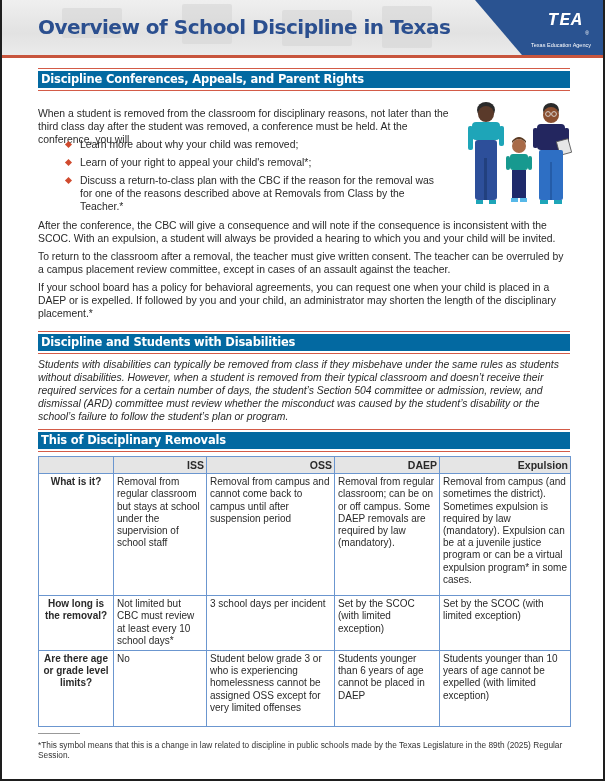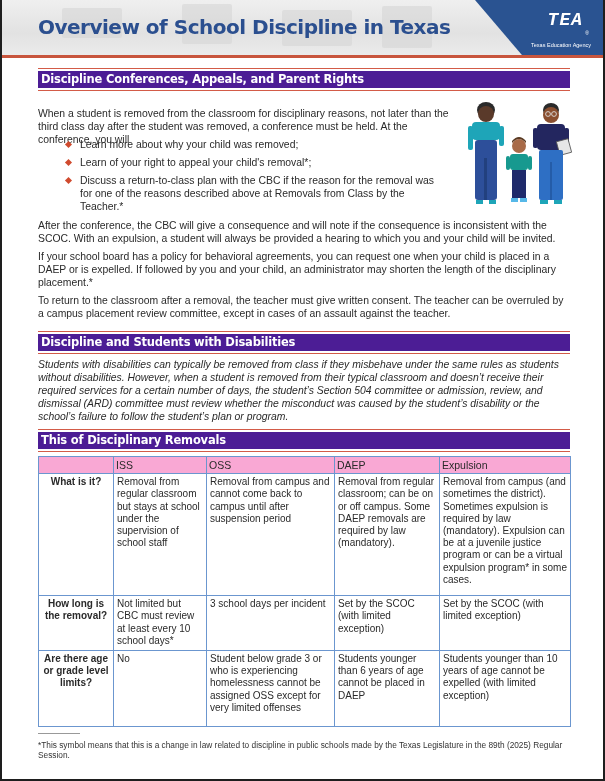--- a/index.html
+++ b/index.html
@@ -39,21 +39,21 @@
   .header-rule {
     position: absolute; left: 0; top: 55px; width: 601px; height: 3px; background: #c8553d;
   }
   
   .section-head {
     position: absolute; left: 36px; width: 532px; height: 23px;
     border-top: 1px solid #d35b48; border-bottom: 1px solid #d35b48;
     padding: 2px 0;
   }
   .section-head .bar {
-    background: #4c1d95; height: 17px; width: 100%;
+    background: #0369a1; height: 17px; width: 100%;
     color: #fff; font-family: "DejaVu Sans", sans-serif; font-weight: bold;
     font-size: 11.5px; line-height: 17px; padding-left: 3px; letter-spacing: -0.2px;
     white-space: nowrap;
   }
   .body-text {
     position: absolute; left: 36px; font-size: 10.4px; line-height: 13px; color: #2a2a2a;
   }
   .body-text p { margin-bottom: 5px; }
   ul.bullets { list-style: none; position: absolute; left: 60px; width: 380px; font-size: 10.4px; line-height: 13px; color:#2a2a2a; }
   ul.bullets li { position: relative; padding-left: 18px; margin-bottom: 5px; }
@@ -66,21 +66,21 @@
   
   table.removals {
     position: absolute; left: 36px; top: 456px; width: 532px;
     border-collapse: collapse; font-size: 10px; line-height: 12.2px; color:#2a2a2a;
     table-layout: fixed;
   }
   table.removals th, table.removals td {
     border: 1px solid #6b96cf; vertical-align: top; padding: 2px 3px 3px 3px;
   }
   table.removals thead th {
-    background: #f9a8d4; font-weight: normal; text-align: left; font-size: 10.5px;
+    background: #e5e5e5; font-weight: bold; text-align: right; font-size: 10.5px;
     height: 17px; padding: 2px;
   }
   table.removals tbody th { font-weight: bold; text-align: center; }
   .fn-rule { position:absolute; left: 36px; top: 733px; width: 42px; height: 1px; background:#999; }
   .footnote {
     position: absolute; left: 36px; top: 740px; width: 530px;
     font-size: 8.3px; line-height: 10px; color: #333;
   }
 </style>
 </head>
@@ -110,22 +110,22 @@
   </div>
 
   <ul class="bullets" style="top:138px;">
     <li><span class="diamond"></span><span>Learn more about why your child was removed;</span></li>
     <li><span class="diamond"></span><span>Learn of your right to appeal your child's removal*;</span></li>
     <li><span class="diamond"></span><span>Discuss a return-to-class plan with the CBC if the reason for the removal was for one of the reasons described above at Removals from Class by the Teacher.*</span></li>
   </ul>
 
   <div class="body-text" style="top:219px;width:530px;">
     <p>After the conference, the CBC will give a consequence and will note if the consequence is inconsistent with the SCOC. With an expulsion, a student will always be provided a hearing to which you and your child will be invited.</p>
+    <p>To return to the classroom after a removal, the teacher must give written consent.  The teacher can be overruled by a campus placement review committee, except in cases of an assault against the teacher.</p>
     <p>If your school board has a policy for behavioral agreements, you can request one when your child is placed in a DAEP or is expelled. If followed by you and your child, an administrator may shorten the length of the disciplinary placement.*</p>
-    <p>To return to the classroom after a removal, the teacher must give written consent.  The teacher can be overruled by a campus placement review committee, except in cases of an assault against the teacher.</p>
   </div>
 
   <svg class="illustration" viewBox="0 0 110 112">
 
     <ellipse cx="22" cy="10" rx="9" ry="8" fill="#2a2a2a"></ellipse>
     <circle cx="22" cy="14" r="8" fill="#5a3a2a"></circle>
     <rect x="8" y="22" width="28" height="18" rx="4" fill="#1ea5b8"></rect>
     <rect x="4" y="26" width="5" height="24" rx="2" fill="#1ea5b8"></rect>
     <rect x="35" y="26" width="5" height="20" rx="2" fill="#1ea5b8"></rect>
     <rect x="11" y="40" width="22" height="60" rx="3" fill="#2d4f9a"></rect>

